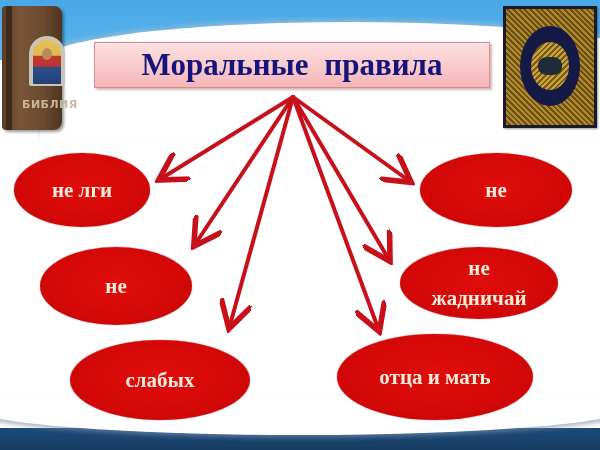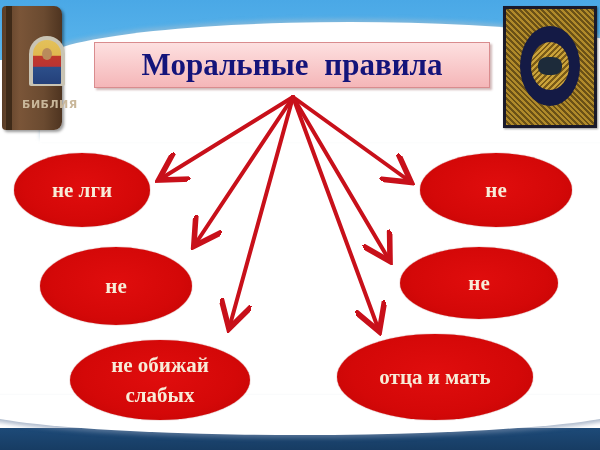--- a/index.html
+++ b/index.html
@@ -73,24 +73,24 @@
   </g>
 </svg>
 
 <div class="rule" style="left:14px; top:153px; width:136px; height:74px;">
   <span>не  лги</span>
 </div>
 <div class="rule" style="left:40px; top:247px; width:152px; height:78px;">
   <span>не</span>
 </div>
 <div class="rule" style="left:70px; top:340px; width:180px; height:80px;">
-  <span>не обижай</span>
   <span>слабых</span>
 </div>
 <div class="rule" style="left:420px; top:153px; width:152px; height:74px;">
   <span>не</span>
 </div>
 <div class="rule" style="left:400px; top:247px; width:158px; height:72px;">
   <span>не</span>
+  <span>жадничай</span>
 </div>
 <div class="rule" style="left:337px; top:334px; width:196px; height:86px;">
   <span>отца и мать</span>
 </div>
 
 </body></html>

